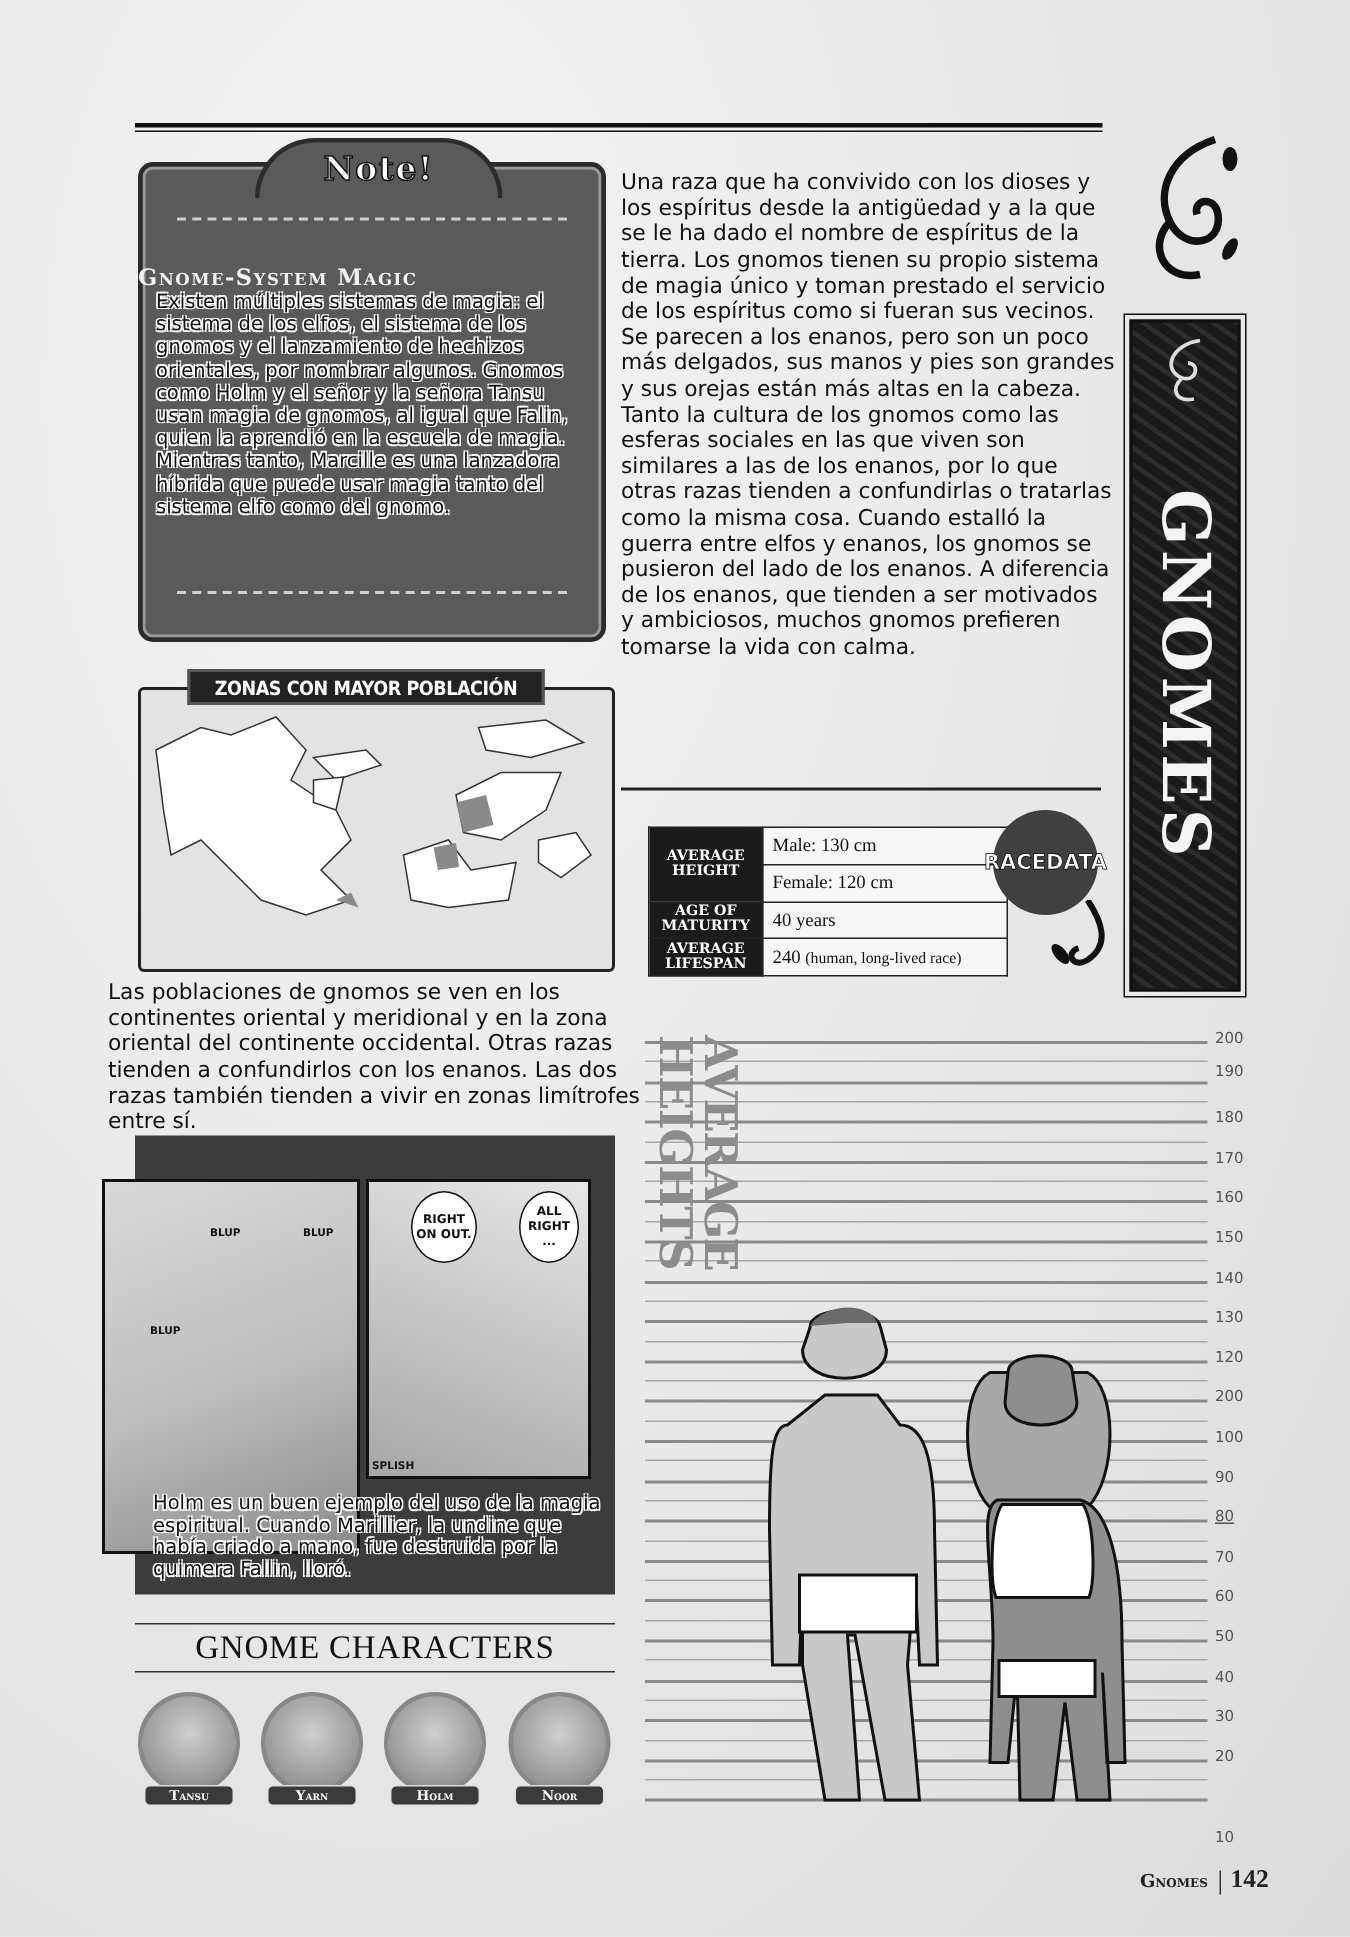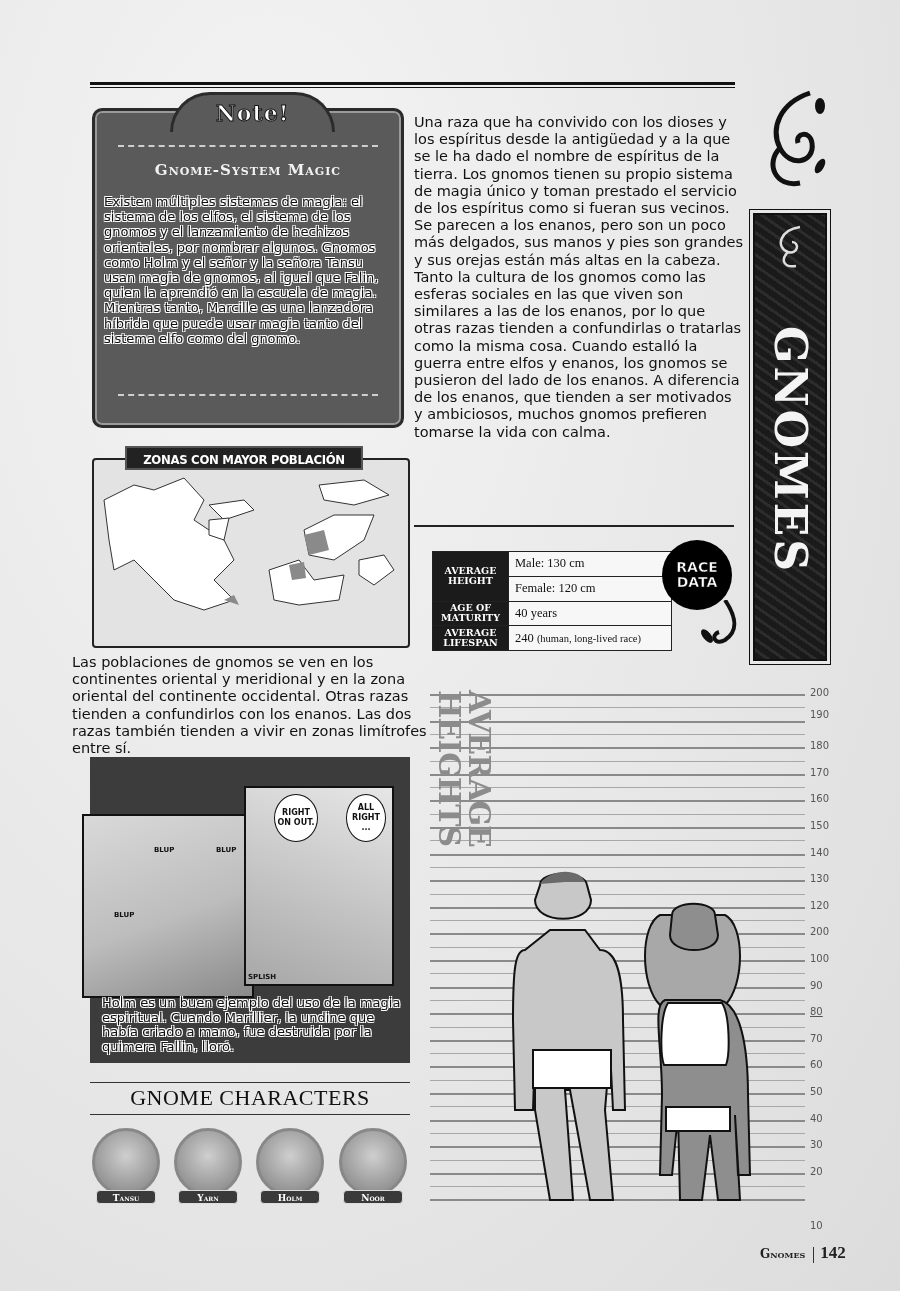--- a/index.html
+++ b/index.html
@@ -12,35 +12,35 @@
     position: relative;
   }
   .abs { position: absolute; }
   .top-rule { left: 90px; top: 82px; width: 645px; height: 6px; border-top: 3px solid #111; border-bottom: 1px solid #111; }
 
   
   .note { left: 92px; top: 108px; width: 312px; height: 320px; background: #5a5a5a; border: 3px solid #2b2b2b; border-radius: 10px; box-shadow: 0 0 0 2px #9a9a9a inset; }
   .note-tab { left: 170px; top: 92px; width: 165px; height: 40px; background: #5a5a5a; border: 3px solid #2b2b2b; border-bottom: none; border-radius: 60px 60px 0 0; }
   .note-title { left: 170px; top: 100px; width: 165px; text-align: center; font: bold 22px "DejaVu Serif", serif; color: #fff; -webkit-text-stroke: 1px #111; letter-spacing: 1px; }
   .dash { border-top: 2px dashed #cfcfcf; height: 0; }
-  .note-sub { left: 92px; top: 161px; width: 312px; text-align: center; font: bold 15px "DejaVu Serif", serif; color: #f2f2f2; font-variant: small-caps; letter-spacing: 1px; }
+  .note-sub { left: 92px; top: 176px; width: 312px; font: bold 15px "DejaVu Serif", serif; color: #f2f2f2; font-variant: small-caps; letter-spacing: 1px; }
   .note-body { left: 104px; top: 194px; width: 294px; font: 13px "DejaVu Sans", sans-serif; line-height: 15.2px; color: #111; text-shadow: 1px 1px 0 #fff, -1px -1px 0 #fff, 1px -1px 0 #fff, -1px 1px 0 #fff; }
 
   .main-text { left: 414px; top: 114px; width: 330px; font: 14.5px "DejaVu Sans", sans-serif; line-height: 17.2px; color: #111; }
   .rule-mid { left: 414px; top: 525px; width: 320px; border-top: 2px solid #222; }
 
   
   .map-frame { left: 92px; top: 458px; width: 318px; height: 190px; border: 2px solid #222; border-radius: 4px; background: #e3e3e3; }
   .map-label { left: 125px; top: 446px; width: 238px; height: 24px; background: #222; color: #fff; font: bold 13px "DejaVu Sans Condensed", "DejaVu Sans", sans-serif; text-align: center; line-height: 24px; border: 2px solid #555; letter-spacing: -0.3px; }
   .map-caption { left: 72px; top: 654px; width: 360px; font: 14.5px "DejaVu Sans", sans-serif; line-height: 17.2px; }
 
   
   .comic { left: 90px; top: 757px; width: 320px; height: 306px; background: #3c3c3c; }
   .panel { background: #f1f1f1; border: 2px solid #111; overflow: hidden; }
-  .panel-l { left: 82px; top: 786px; width: 172px; height: 184px; background: linear-gradient(160deg, #d9d9d9, #bdbdbd 55%, #8a8a8a); margin-top: 28px; }
+  .panel-l { left: 68px; top: 786px; width: 172px; height: 250px; background: linear-gradient(160deg, #d9d9d9, #bdbdbd 55%, #8a8a8a); }
   .panel-r { left: 244px; top: 786px; width: 150px; height: 200px; background: linear-gradient(200deg, #e6e6e6, #a7a7a7); }
   .bubble { background: #fff; border: 1.5px solid #111; border-radius: 50%; font: bold 8px "DejaVu Sans", sans-serif; text-align: center; display: flex; align-items: center; justify-content: center; line-height: 10px; }
   .sfx { font: bold 7px "DejaVu Sans", sans-serif; color: #111; }
   .comic-caption { left: 102px; top: 996px; width: 300px; font: 13px "DejaVu Sans", sans-serif; line-height: 14.6px; color: #111; text-shadow: 1px 1px 0 #fff, -1px -1px 0 #fff, 1px -1px 0 #fff, -1px 1px 0 #fff; }
 
   
   .chars-rule1 { left: 90px; top: 1082px; width: 320px; border-top: 1px solid #333; }
   .chars-rule2 { left: 90px; top: 1114px; width: 320px; border-top: 1px solid #333; }
   .chars-title { left: 90px; top: 1085px; width: 320px; text-align: center; font: 22px "Liberation Serif", serif; letter-spacing: 0.5px; }
   .avatar { width: 68px; height: 68px; border-radius: 50%; border: 3px solid #888; background: radial-gradient(circle at 50% 40%, #cfcfcf, #7d7d7d); }
@@ -51,21 +51,21 @@
   .banner-text { left: 753px; top: 300px; width: 74px; height: 300px; display: flex; align-items: center; justify-content: center; }
   .banner-text span { writing-mode: vertical-rl; font: bold 44px "DejaVu Serif", serif; color: #f4f4f4; letter-spacing: 3px; }
   .flourish { left: 750px; top: 88px; width: 80px; height: 110px; }
 
   
   .race { left: 432px; top: 551px; width: 240px; height: 100px; border-collapse: collapse; }
   .race td { border: 1px solid #222; height: 24px; }
   .race .lbl { background: #1b1b1b; color: #fff; font: bold 9.5px "DejaVu Serif", serif; text-align: center; width: 76px; line-height: 10px; }
   .race .val { background: #f7f7f7; font: 12.5px "Liberation Serif", serif; padding-left: 6px; }
   .race .val small { font-size: 10.5px; }
-  .race-badge { left: 662px; top: 540px; width: 70px; height: 70px; border-radius: 50%; background: #000000; color: #fff; font: bold 14px "DejaVu Sans", sans-serif; text-align: center; display: flex; align-items: center; justify-content: center; line-height: 15px; flex-direction: column; -webkit-text-stroke: 0.5px #000; }
+  .race-badge { left: 662px; top: 540px; width: 70px; height: 70px; border-radius: 50%; background: #404040; color: #fff; font: bold 14px "DejaVu Sans", sans-serif; text-align: center; display: flex; align-items: center; justify-content: center; line-height: 15px; flex-direction: row; -webkit-text-stroke: 0.5px #000; }
 
   
   .hchart { left: 430px; top: 686px; width: 380px; height: 520px; }
   .hline { position: absolute; left: 0; height: 0; border-top: 2px solid #8a8a8a; }
   .hline.minor { border-top: 1px solid #a8a8a8; }
   .hlabel { position: absolute; left: 380px; font: 10px "DejaVu Sans", sans-serif; color: #555; transform: translateY(-7px); }
   .htitle { left: 432px; top: 690px; width: 62px; height: 175px; }
   .htitle span { position: absolute; writing-mode: vertical-rl; font: bold 30px "DejaVu Serif", serif; color: #8c8c8c; letter-spacing: -1px; }
 
   .fig { position: absolute; }

